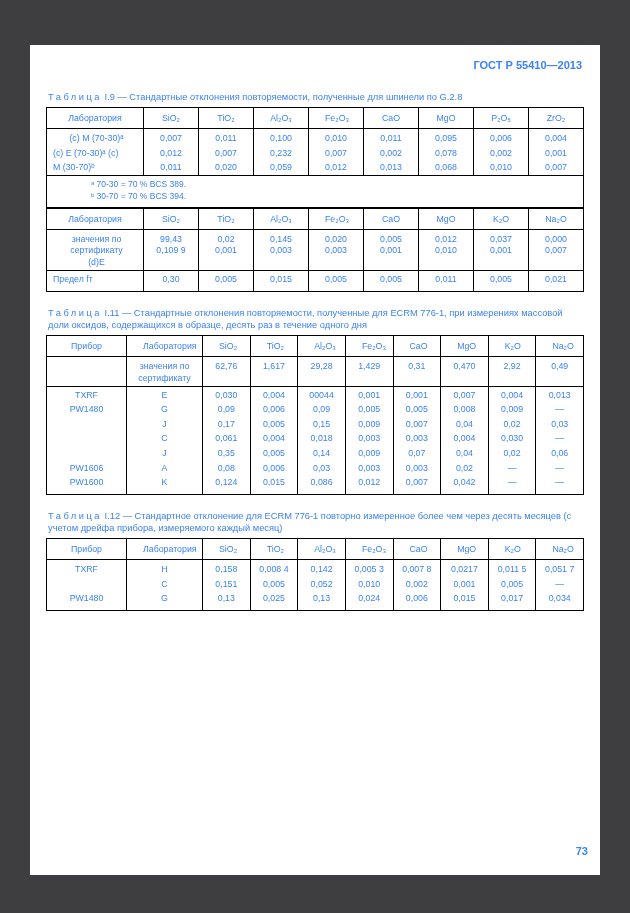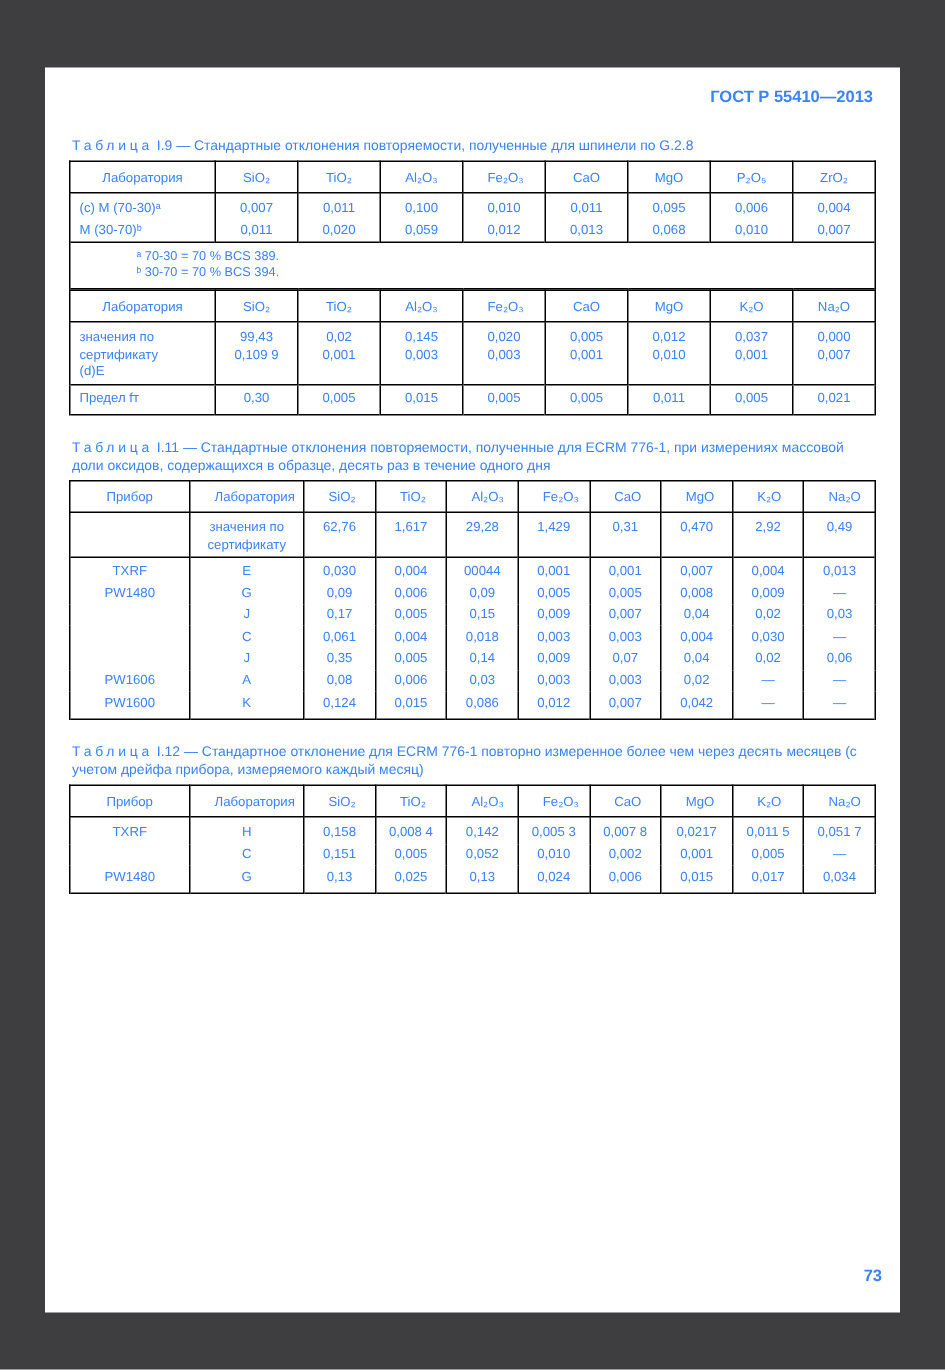--- a/index.html
+++ b/index.html
@@ -48,21 +48,21 @@
   table.gost td {
     border-left: 1px solid #000;
     border-right: 1px solid #000;
     padding: 1.5px 3px;
     text-align: center;
     vertical-align: top;
     white-space: pre-line;
     line-height: 1.32;
     overflow: hidden;
   }
-  table.gost tbody tr:first-child td { padding-top: 4px; }
+  table.gost tbody tr:first-child td { padding-top: 4px; text-align: center; }
   table.gost tbody tr:last-child td { padding-bottom: 5px; }
   table.gost tr.group-start td { border-top: 1px solid #000; padding-top: 3px; }
   table.gost tr.footnote-row td {
     border-top: 1px solid #000;
     text-align: left;
     padding: 3px 4px 6px 44px;
     font-size: 8.5px;
     white-space: normal;
   }
   .tbl-i9 th:nth-child(1), .tbl-i10 th:nth-child(1) { width: 97px; }
@@ -106,20 +106,31 @@
         <tr>
           <td class="c0">(c) M (70-30)ᵃ</td>
           <td class="c1">0,007</td>
           <td class="c2">0,011</td>
           <td class="c3">0,100</td>
           <td class="c4">0,010</td>
           <td class="c5">0,011</td>
           <td class="c6">0,095</td>
           <td class="c7">0,006</td>
           <td class="c8">0,004</td>
+        </tr>
+        <tr>
+          <td class="c0">(c) E (70-30)ᵃ (c)</td>
+          <td class="c1">0,012</td>
+          <td class="c2">0,007</td>
+          <td class="c3">0,232</td>
+          <td class="c4">0,007</td>
+          <td class="c5">0,002</td>
+          <td class="c6">0,078</td>
+          <td class="c7">0,002</td>
+          <td class="c8">0,001</td>
         </tr>
         <tr>
           <td class="c0">M (30-70)ᵇ</td>
           <td class="c1">0,011</td>
           <td class="c2">0,020</td>
           <td class="c3">0,059</td>
           <td class="c4">0,012</td>
           <td class="c5">0,013</td>
           <td class="c6">0,068</td>
           <td class="c7">0,010</td>

